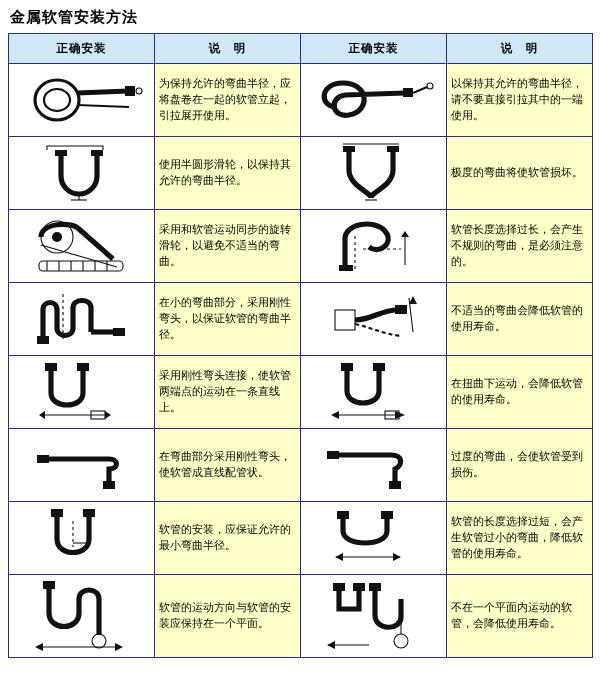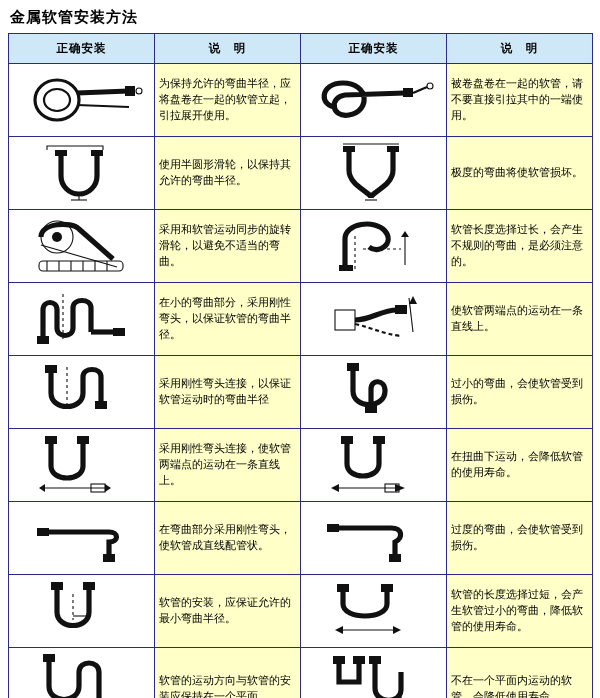--- a/index.html
+++ b/index.html
@@ -112,21 +112,21 @@
         </td>
         <td class="txtcell">为保持允许的弯曲半径，应将盘卷在一起的软管立起，引拉展开使用。</td>
         <td class="imgcell">
           <svg class="fig" width="130" height="58" viewBox="0 0 130 58">
             <path d="M28 36 C10 36 10 12 34 12 C60 12 62 40 40 44 C22 47 20 26 36 24 L96 22" class="thick"></path>
             <rect x="94" y="17" width="10" height="9" class="blk"></rect>
             <path d="M104 22 L118 16" class="hose2"></path>
             <circle cx="121" cy="15" r="3" class="thin"></circle>
           </svg>
         </td>
-        <td class="txtcell">被卷盘卷在一起的软管，请不要直接引拉其中的一端使用。</td>
+        <td class="txtcell">以保持其允许的弯曲半径，请不要直接引拉其中的一端使用。</td>
       </tr>
 
       <tr>
         <td class="imgcell">
           <svg class="fig" width="130" height="62" viewBox="0 0 130 62">
             <path d="M30 8 L30 4 L86 4 L86 8" class="thin"></path>
             <path d="M44 12 L44 34 A18 18 0 0 0 80 34 L80 12" class="thick"></path>
             <path d="M44 12 L44 8 M80 12 L80 8" class="thin"></path>
             <rect x="38" y="8" width="12" height="6" class="blk"></rect>
             <rect x="74" y="8" width="12" height="6" class="blk"></rect>
@@ -187,42 +187,23 @@
         <td class="imgcell">
           <svg class="fig" width="130" height="62" viewBox="0 0 130 62">
             <rect x="26" y="22" width="20" height="20" class="thin"></rect>
             <path d="M46 32 C62 32 72 22 88 22" class="thick"></path>
             <path d="M46 36 C64 40 74 46 92 48" class="hose2" stroke-dasharray="4 3"></path>
             <rect x="86" y="17" width="12" height="9" class="blk"></rect>
             <path d="M100 10 L104 44" class="thin"></path>
             <path d="M100 16 L104 8 L108 16" class="blk"></path>
           </svg>
         </td>
-        <td class="txtcell">使软管两端点的运动在一条直线上。</td>
-      </tr>
-
-      <tr>
-        <td class="imgcell">
-          <svg class="fig" width="130" height="62" viewBox="0 0 130 62">
-            <path d="M34 8 L34 32 C34 50 66 50 66 32 L66 16 C66 6 84 6 84 16 L84 40" class="thick"></path>
-            <rect x="28" y="4" width="12" height="8" class="blk"></rect>
-            <rect x="78" y="40" width="12" height="8" class="blk"></rect>
-            <path d="M50 6 L50 44" class="thin" stroke-dasharray="3 3"></path>
-          </svg>
-        </td>
-        <td class="txtcell">采用刚性弯头连接，以保证软管运动时的弯曲半径</td>
-        <td class="imgcell">
-          <svg class="fig" width="130" height="62" viewBox="0 0 130 62">
-            <path d="M44 6 L44 30 C44 48 76 48 76 30 C76 18 62 18 62 28 L62 44" class="thick"></path>
-            <rect x="38" y="2" width="12" height="8" class="blk"></rect>
-            <rect x="56" y="44" width="12" height="8" class="blk"></rect>
-          </svg>
-        </td>
-        <td class="txtcell">过小的弯曲，会使软管受到损伤。</td>
-      </tr>
+        <td class="txtcell">不适当的弯曲会降低软管的使用寿命。</td>
+      </tr>
+
 
       <tr>
         <td class="imgcell">
           <svg class="fig" width="130" height="62" viewBox="0 0 130 62">
             <path d="M34 6 L34 32 C34 48 66 48 66 32 L66 6" class="thick"></path>
             <rect x="28" y="2" width="12" height="8" class="blk"></rect>
             <rect x="60" y="2" width="12" height="8" class="blk"></rect>
             <path d="M24 54 L92 54" class="thin"></path>
             <path d="M28 50 L22 54 L28 58" class="blk"></path>
             <path d="M88 50 L94 54 L88 58" class="blk"></path>

